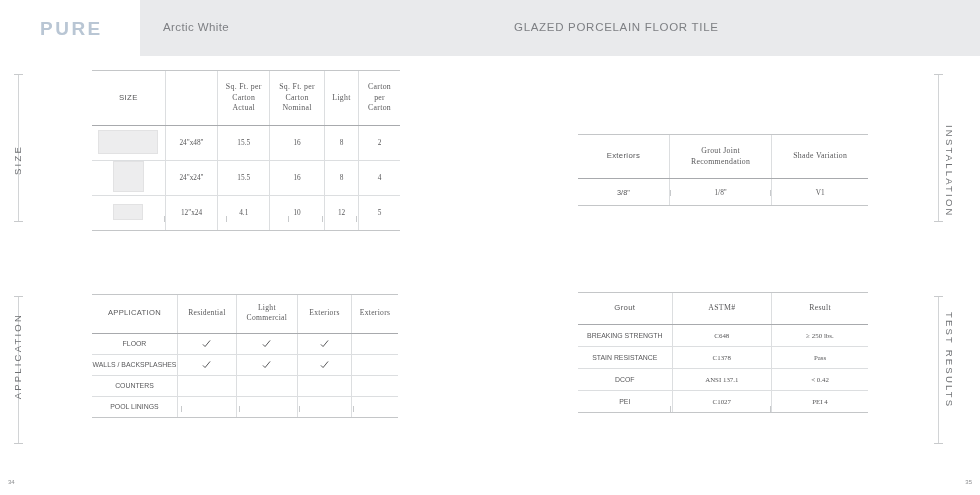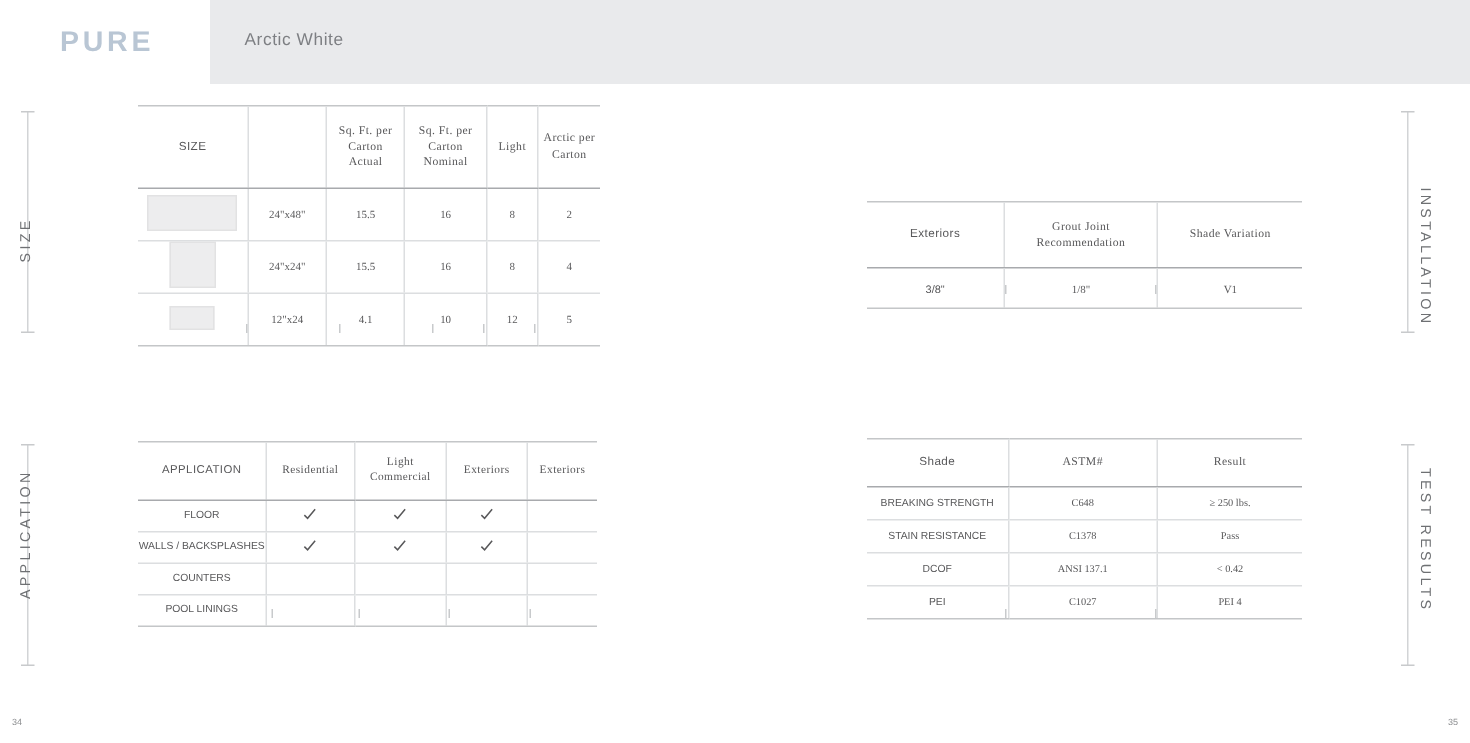--- a/index.html
+++ b/index.html
@@ -207,20 +207,21 @@
   .page-num.left { left: 8px; }
   .page-num.right { right: 8px; }
 </style>
 </head>
 <body>
 
 <div class="header">
   <div class="header-band"></div>
   <div class="brand">PURE</div>
   <div class="color-name">Arctic White</div>
+  <div class="product-type">GLAZED PORCELAIN FLOOR TILE</div>
 </div>
 
 <div class="rail-line" style="left:18px; top:74px; width:1px; height:148px;"></div>
 <div class="rail-tick" style="left:14px; top:74px; width:9px; height:1px;"></div>
 <div class="rail-tick" style="left:14px; top:221px; width:9px; height:1px;"></div>
 <div class="rail-label left" style="left:12px; top:145px;">SIZE</div>
 
 <div class="rail-line" style="left:18px; top:296px; width:1px; height:148px;"></div>
 <div class="rail-tick" style="left:14px; top:296px; width:9px; height:1px;"></div>
 <div class="rail-tick" style="left:14px; top:443px; width:9px; height:1px;"></div>
@@ -248,21 +249,21 @@
         <span>Actual</span>
       </th>
       <th class="topline vline" style="width:62px">
         <span>Sq. Ft. per Carton</span><br>
         <span>Nominal</span>
       </th>
       <th class="topline vline" style="width:34px">
         <span>Light</span>
       </th>
       <th class="topline vline" style="width:44px">
-        <span>Arctic per</span><br>
+        <span>Carton per</span><br>
         <span>Carton</span>
       </th>
     </tr>
   </thead>
   <tbody>
     <tr>
       <td><span class="swatch sw-1"></span></td>
       <td class="vline">24"x48"</td>
       <td class="vline">15.5</td>
       <td class="vline">16</td>
@@ -391,21 +392,21 @@
       <td class="vline">V1</td>
     </tr>
   </tbody>
 </table>
 <div class="rail-tick" style="left:670px; top:190px; width:1px; height:6px;"></div>
 <div class="rail-tick" style="left:770px; top:190px; width:1px; height:6px;"></div>
 
 <table class="tbl" id="test-table">
   <thead>
     <tr>
-      <th class="topline" style="width:92px">Shade</th>
+      <th class="topline" style="width:92px">Grout</th>
       <th class="topline vline" style="width:100px">ASTM#</th>
       <th class="topline vline" style="width:98px">Result</th>
     </tr>
   </thead>
   <tbody>
     <tr>
       <td>BREAKING STRENGTH</td>
       <td class="vline">C648</td>
       <td class="vline">≥ 250 lbs.</td>
     </tr>

